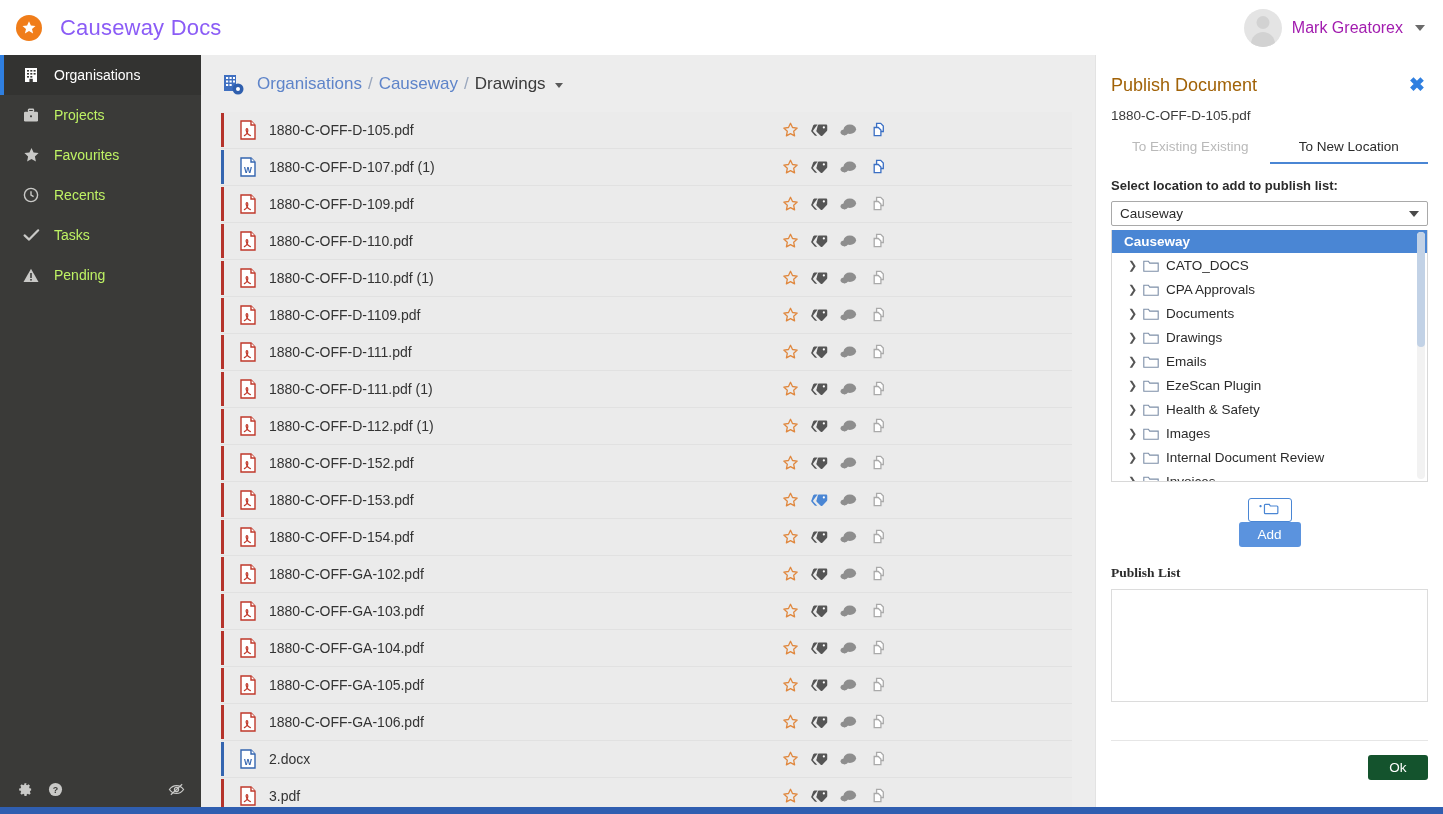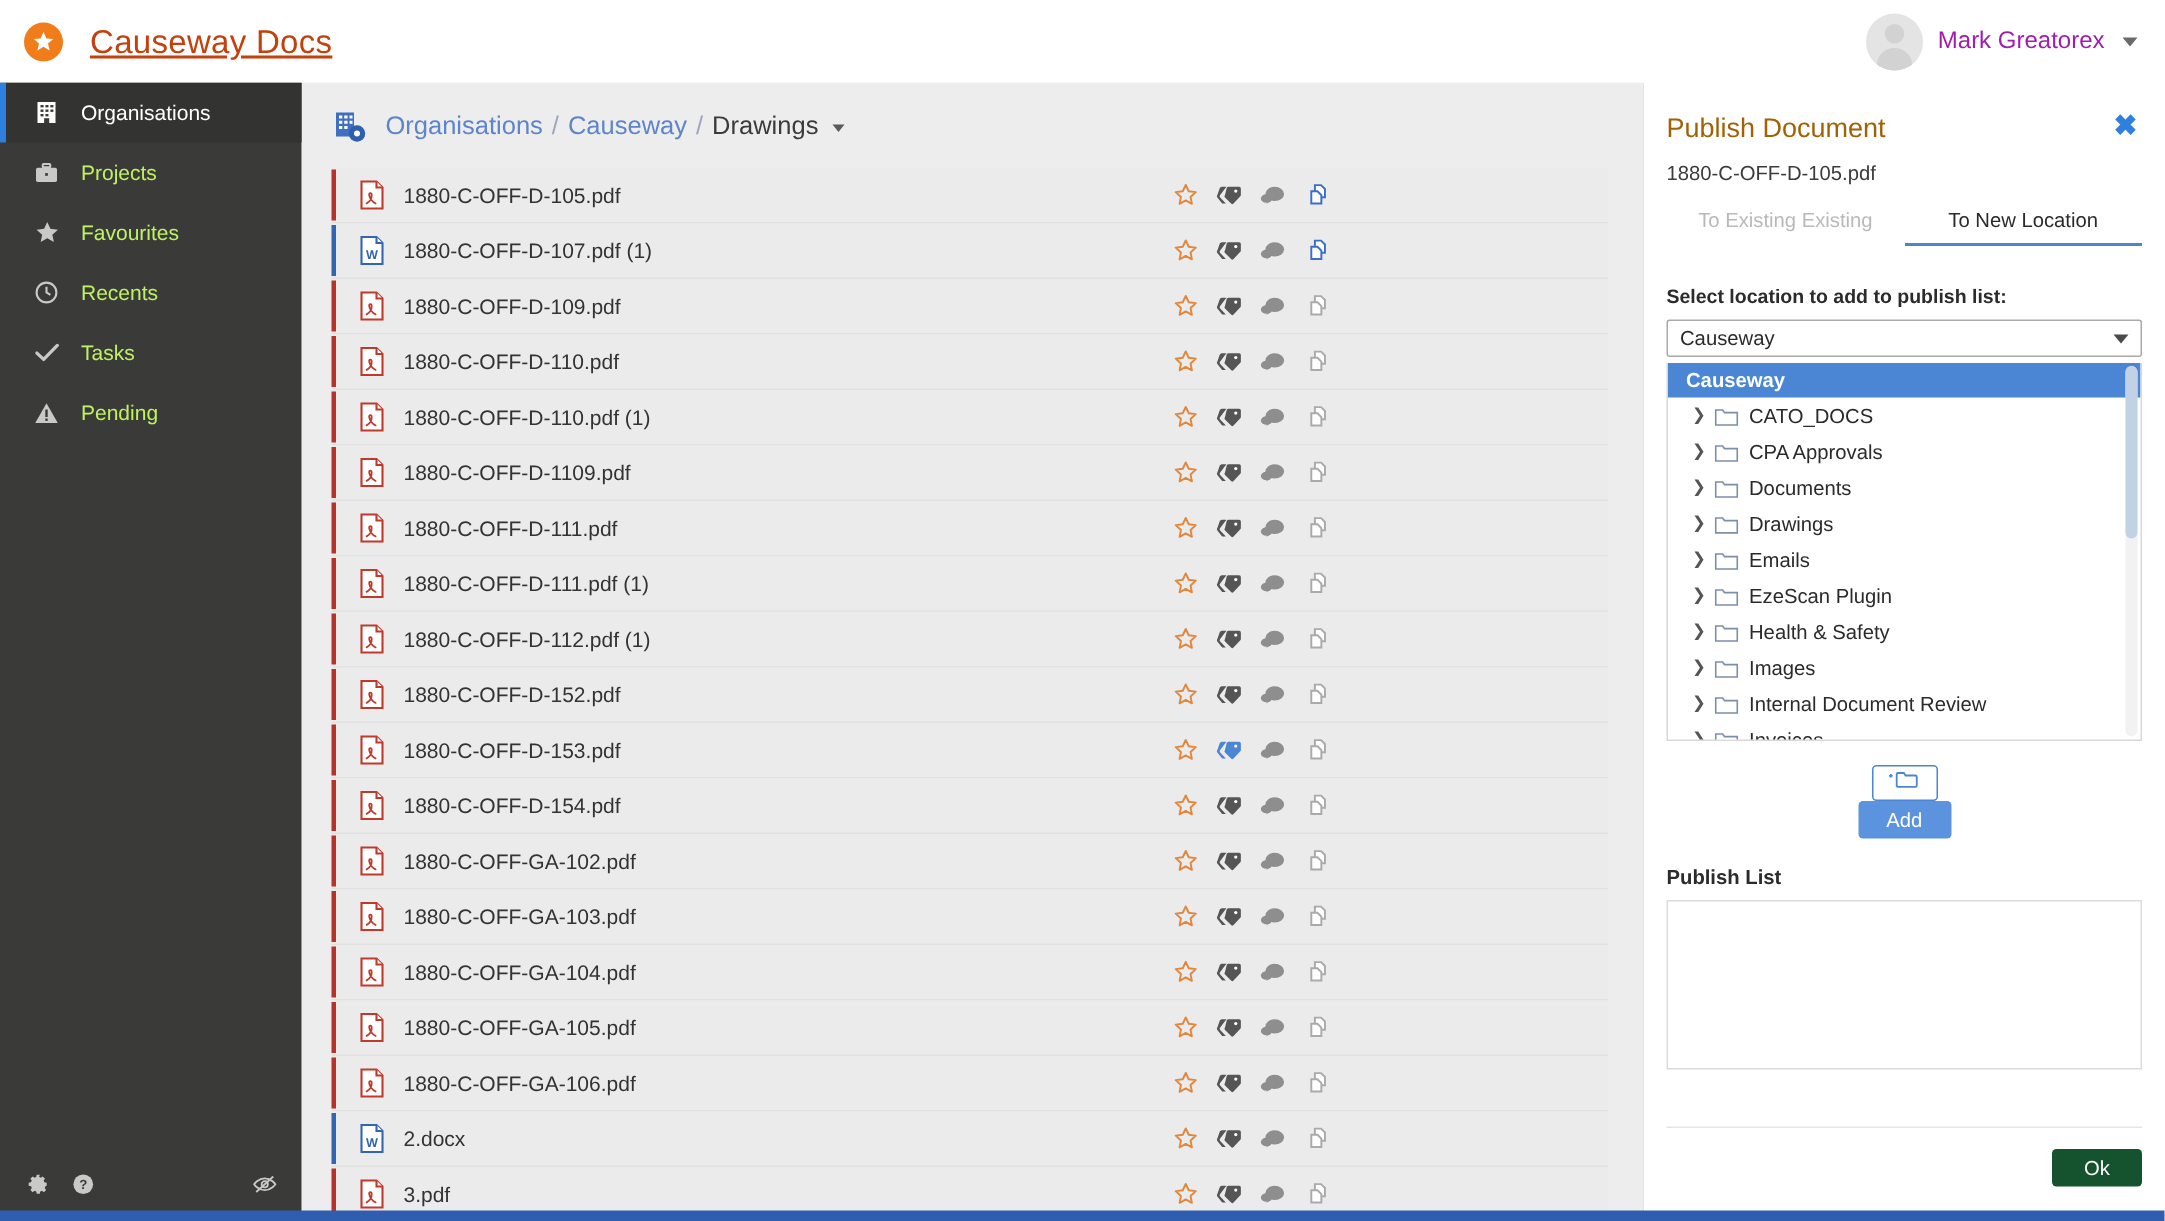--- a/index.html
+++ b/index.html
@@ -21,24 +21,23 @@
   .logo-wrap { display: flex; align-items: center; margin-left: 16px; }
   .logo-circle {
     width: 26px; height: 26px; border-radius: 50%;
     background: #f07d1a;
     display: flex; align-items: center; justify-content: center;
     flex: none;
   }
   .logo-circle svg { display: block; }
   .app-title {
     margin-left: 18px;
-    font-size: 22px; color: #c2410c; font-weight: 400;
+    font-size: 22px; color: #8b5cf6; font-weight: 400;
     letter-spacing: .2px;
     white-space: nowrap;
-    text-decoration: underline;
   }
   .user-area {
     position: absolute; right: 18px; top: 0; height: 55px;
     display: flex; align-items: center; gap: 10px;
   }
   .avatar {
     width: 38px; height: 38px; border-radius: 50%;
     background: #e4e4e4; position: relative; overflow: hidden; flex: none;
   }
   .avatar::before {
@@ -141,21 +140,21 @@
   .panel-file { padding:12px 15px 0 15px; font-size:13.5px; color:#3b3b3b; }
 
   .tabs { display:flex; margin:10px 15px 0 15px; }
   .tab {
     flex:1; text-align:center; padding:6px 0 8px 0;
     font-size:13.5px; color:#b9b9b9; cursor:pointer;
     border-bottom:2px solid transparent;
   }
   .tab.active { color:#2b2b2b; border-bottom-color:#4a86d4; }
 
-  .field-label { margin:26px 15px 0 15px; font-size:13px; font-weight:bold; color:#2b2b2b; }
+  .field-label { margin:14px 15px 0 15px; font-size:13px; font-weight:bold; color:#2b2b2b; }
   .select-box {
     margin:8px 15px 0 15px; height:25px;
     border:1px solid #a9a9a9; border-radius:2px; background:#ffffff;
     display:flex; align-items:center; justify-content:space-between;
     padding:0 8px; font-size:13.5px; color:#2b2b2b; cursor:pointer;
   }
   .select-caret {
     width:0;height:0;border-left:5px solid transparent;border-right:5px solid transparent;
     border-top:6px solid #4a4a4a;
   }
@@ -191,21 +190,21 @@
   .newfolder-btn {
     width:44px; height:24px; border:1px solid #4a86d4; border-radius:3px;
     background:#ffffff; display:flex; align-items:center; justify-content:center; cursor:pointer;
   }
   .add-btn {
     min-width:62px; height:25px; background:#5b93de; color:#ffffff;
     border:none; border-radius:3px; font-size:13.5px; cursor:pointer;
     display:flex; align-items:center; justify-content:center;
     font-family:"Liberation Sans", sans-serif;
   }
-  .publist-label { margin:18px 15px 0 15px; font-size:13.5px; font-weight:bold; color:#2b2b2b; }
+  .publist-label { margin:18px 15px 0 15px; font-size:13.5px; font-weight:bold; color:#2b2b2b;font-family:Liberation Serif, serif; }
   .publist-box {
     margin:8px 15px 0 15px; height:113px;
     border:1px solid #dcdcdc; background:#ffffff;
   }
   .panel-divider { margin:38px 15px 0 15px; border-top:1px solid #e6e6e6; }
   .panel-foot { margin:14px 15px 0 15px; display:flex; justify-content:flex-end; }
   .ok-btn {
     min-width:60px; height:25px; background:#14532d; color:#ffffff;
     border:none; border-radius:3px; font-size:13.5px; cursor:pointer;
     display:flex; align-items:center; justify-content:center;

